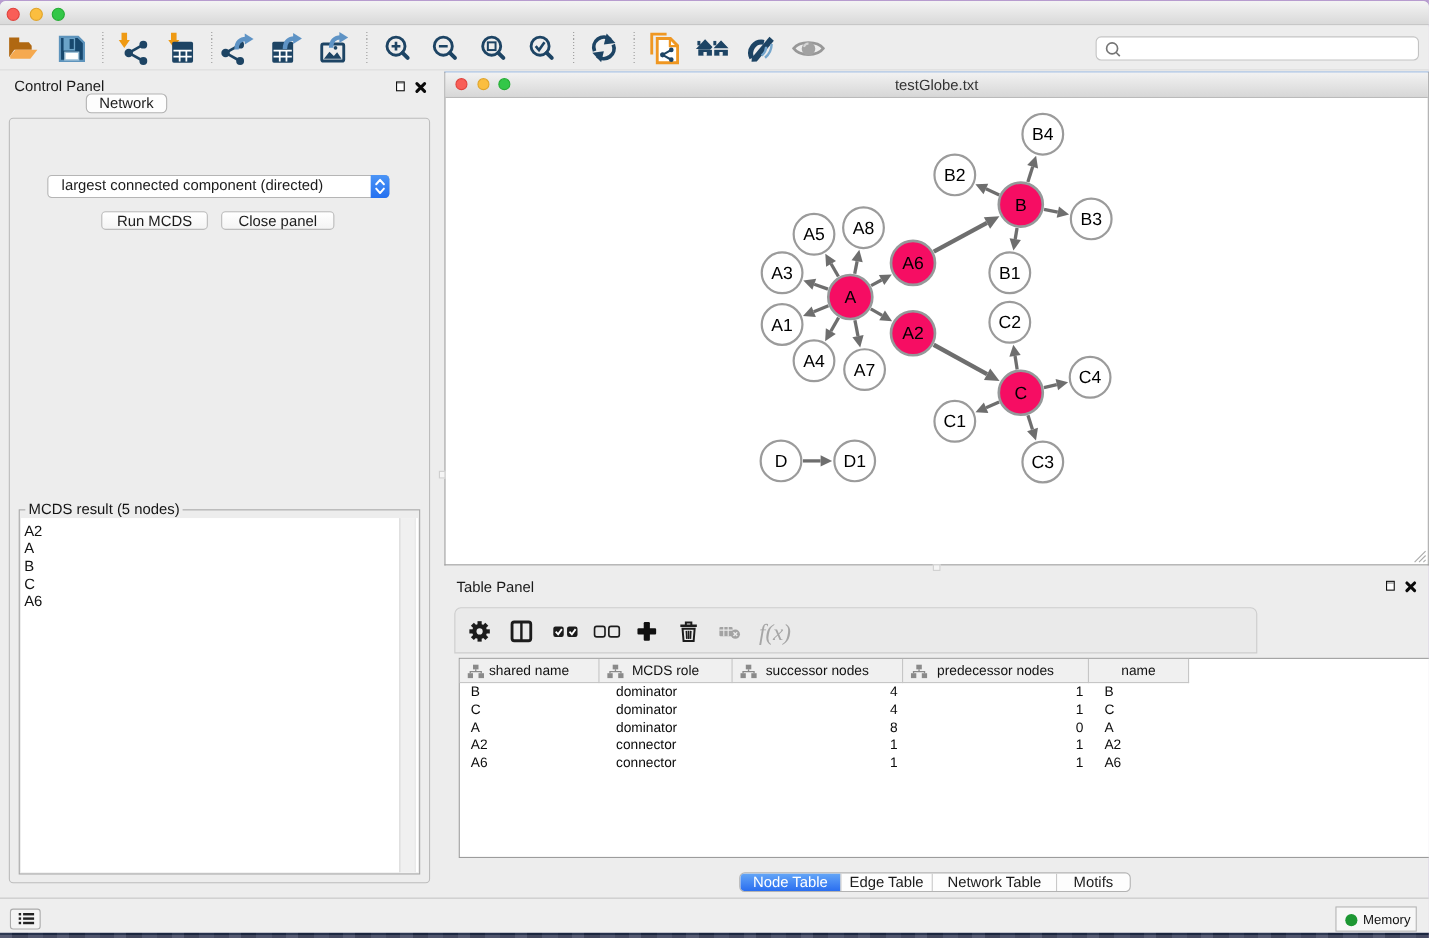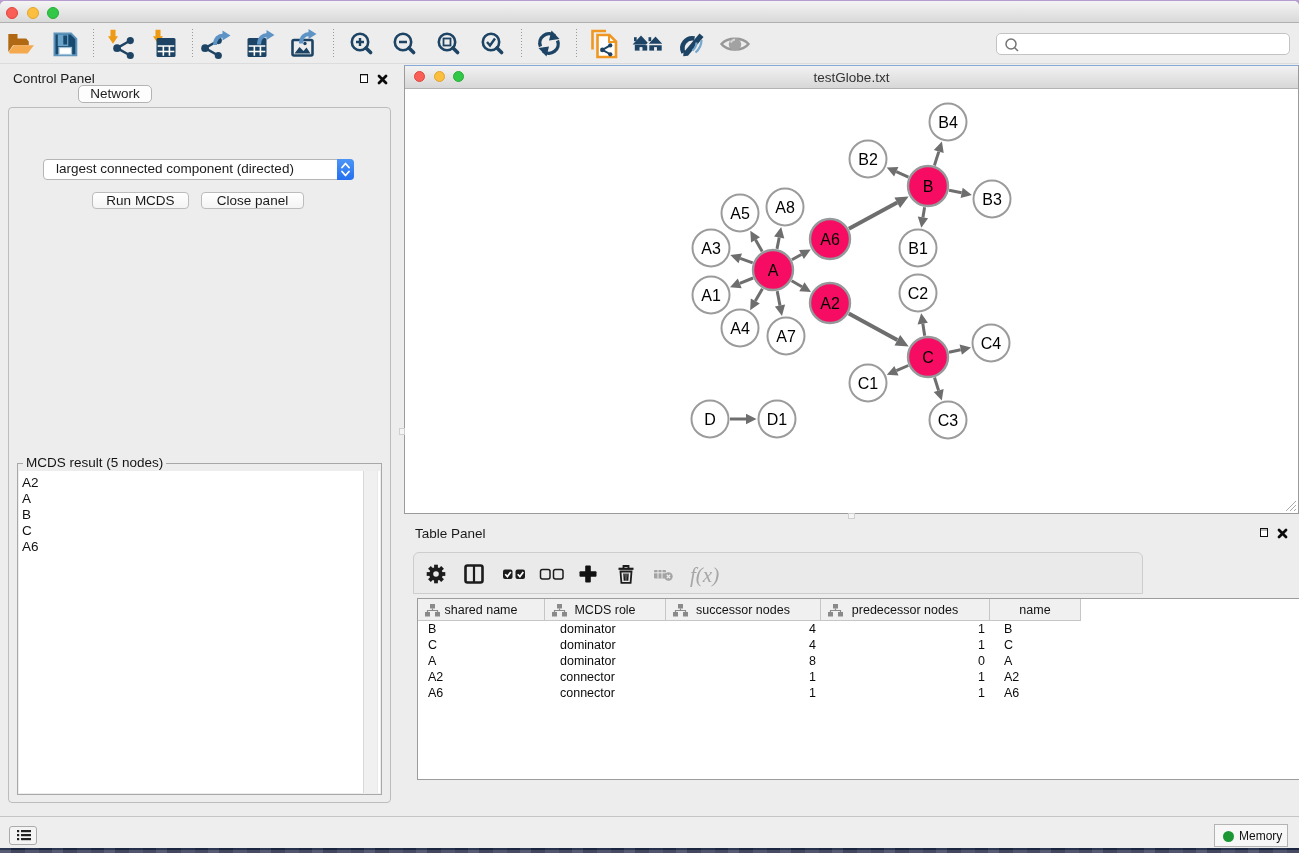--- a/index.html
+++ b/index.html
@@ -450,20 +450,26 @@
 <div class="trow" style="left:142px;top:71px;">connector</div>
 <div class="trow" style="left:248px;top:71px;width:150px;text-align:right;">1</div>
 <div class="trow" style="left:403px;top:71px;width:164px;text-align:right;">1</div>
 <div class="trow" style="left:586px;top:71px;">A2</div>
 <div class="trow" style="left:10px;top:87px;">A6</div>
 <div class="trow" style="left:142px;top:87px;">connector</div>
 <div class="trow" style="left:248px;top:87px;width:150px;text-align:right;">1</div>
 <div class="trow" style="left:403px;top:87px;width:164px;text-align:right;">1</div>
 <div class="trow" style="left:586px;top:87px;">A6</div>
     </div>
+    <div class="seg" id="tbl-tabs">
+      <div style="width:91px;" class="sel">Node Table</div>
+      <div style="width:83px;">Edge Table</div>
+      <div style="width:113px;">Network Table</div>
+      <div style="width:67px;">Motifs</div>
+    </div>
   </div>
   <div id="statusbar">
     <div id="listbtn">
         <svg width="26" height="16" style="position:absolute;left:1px;top:0px;">
       <g fill="#222">
             <rect x="6" y="3" width="2.2" height="2.2"></rect>
             <rect x="6" y="7" width="2.2" height="2.2"></rect>
             <rect x="6" y="11" width="2.2" height="2.2"></rect>
       <rect x="10" y="3" width="10" height="2.2"></rect>
             <rect x="10" y="7" width="10" height="2.2"></rect>

